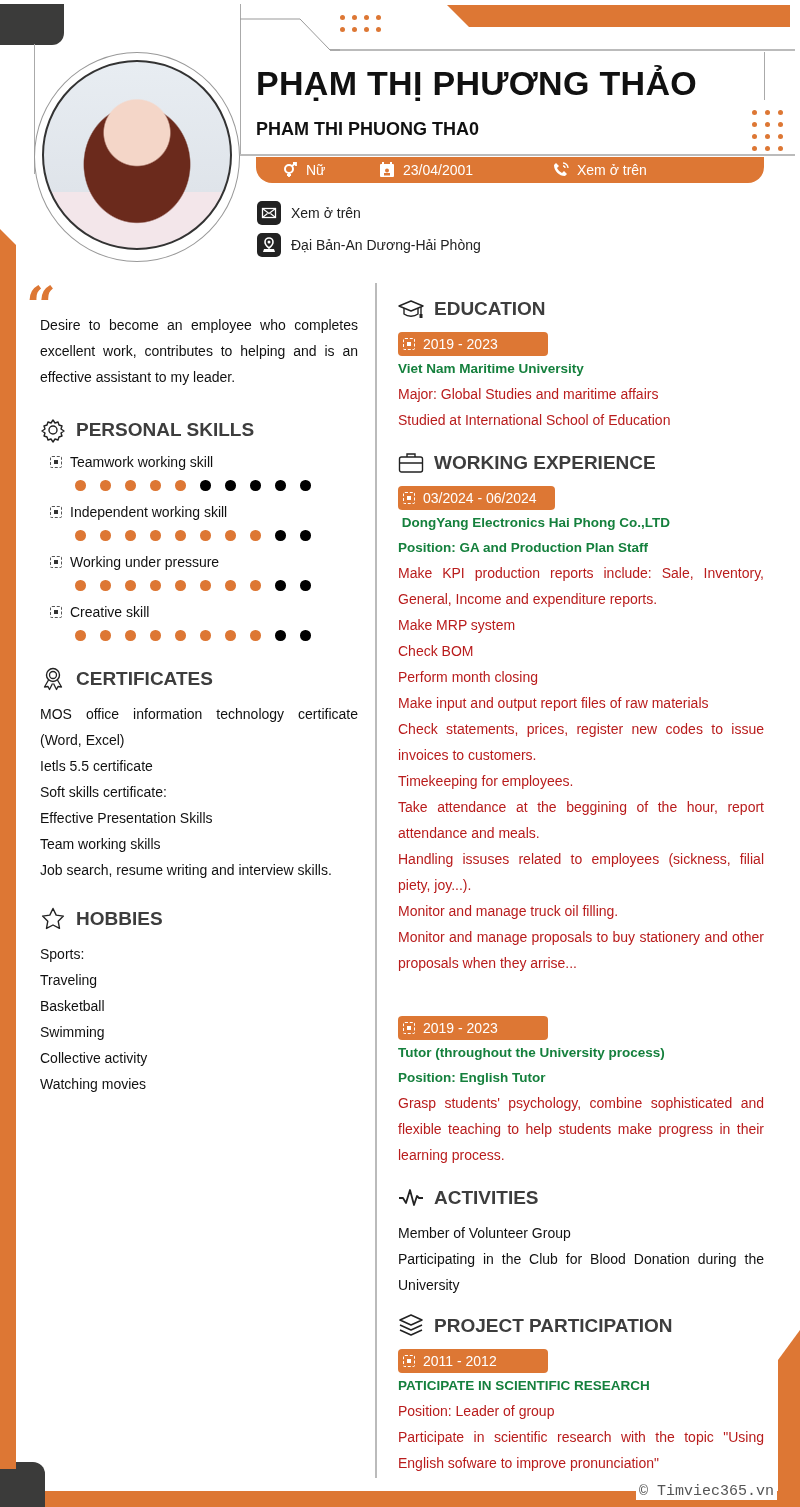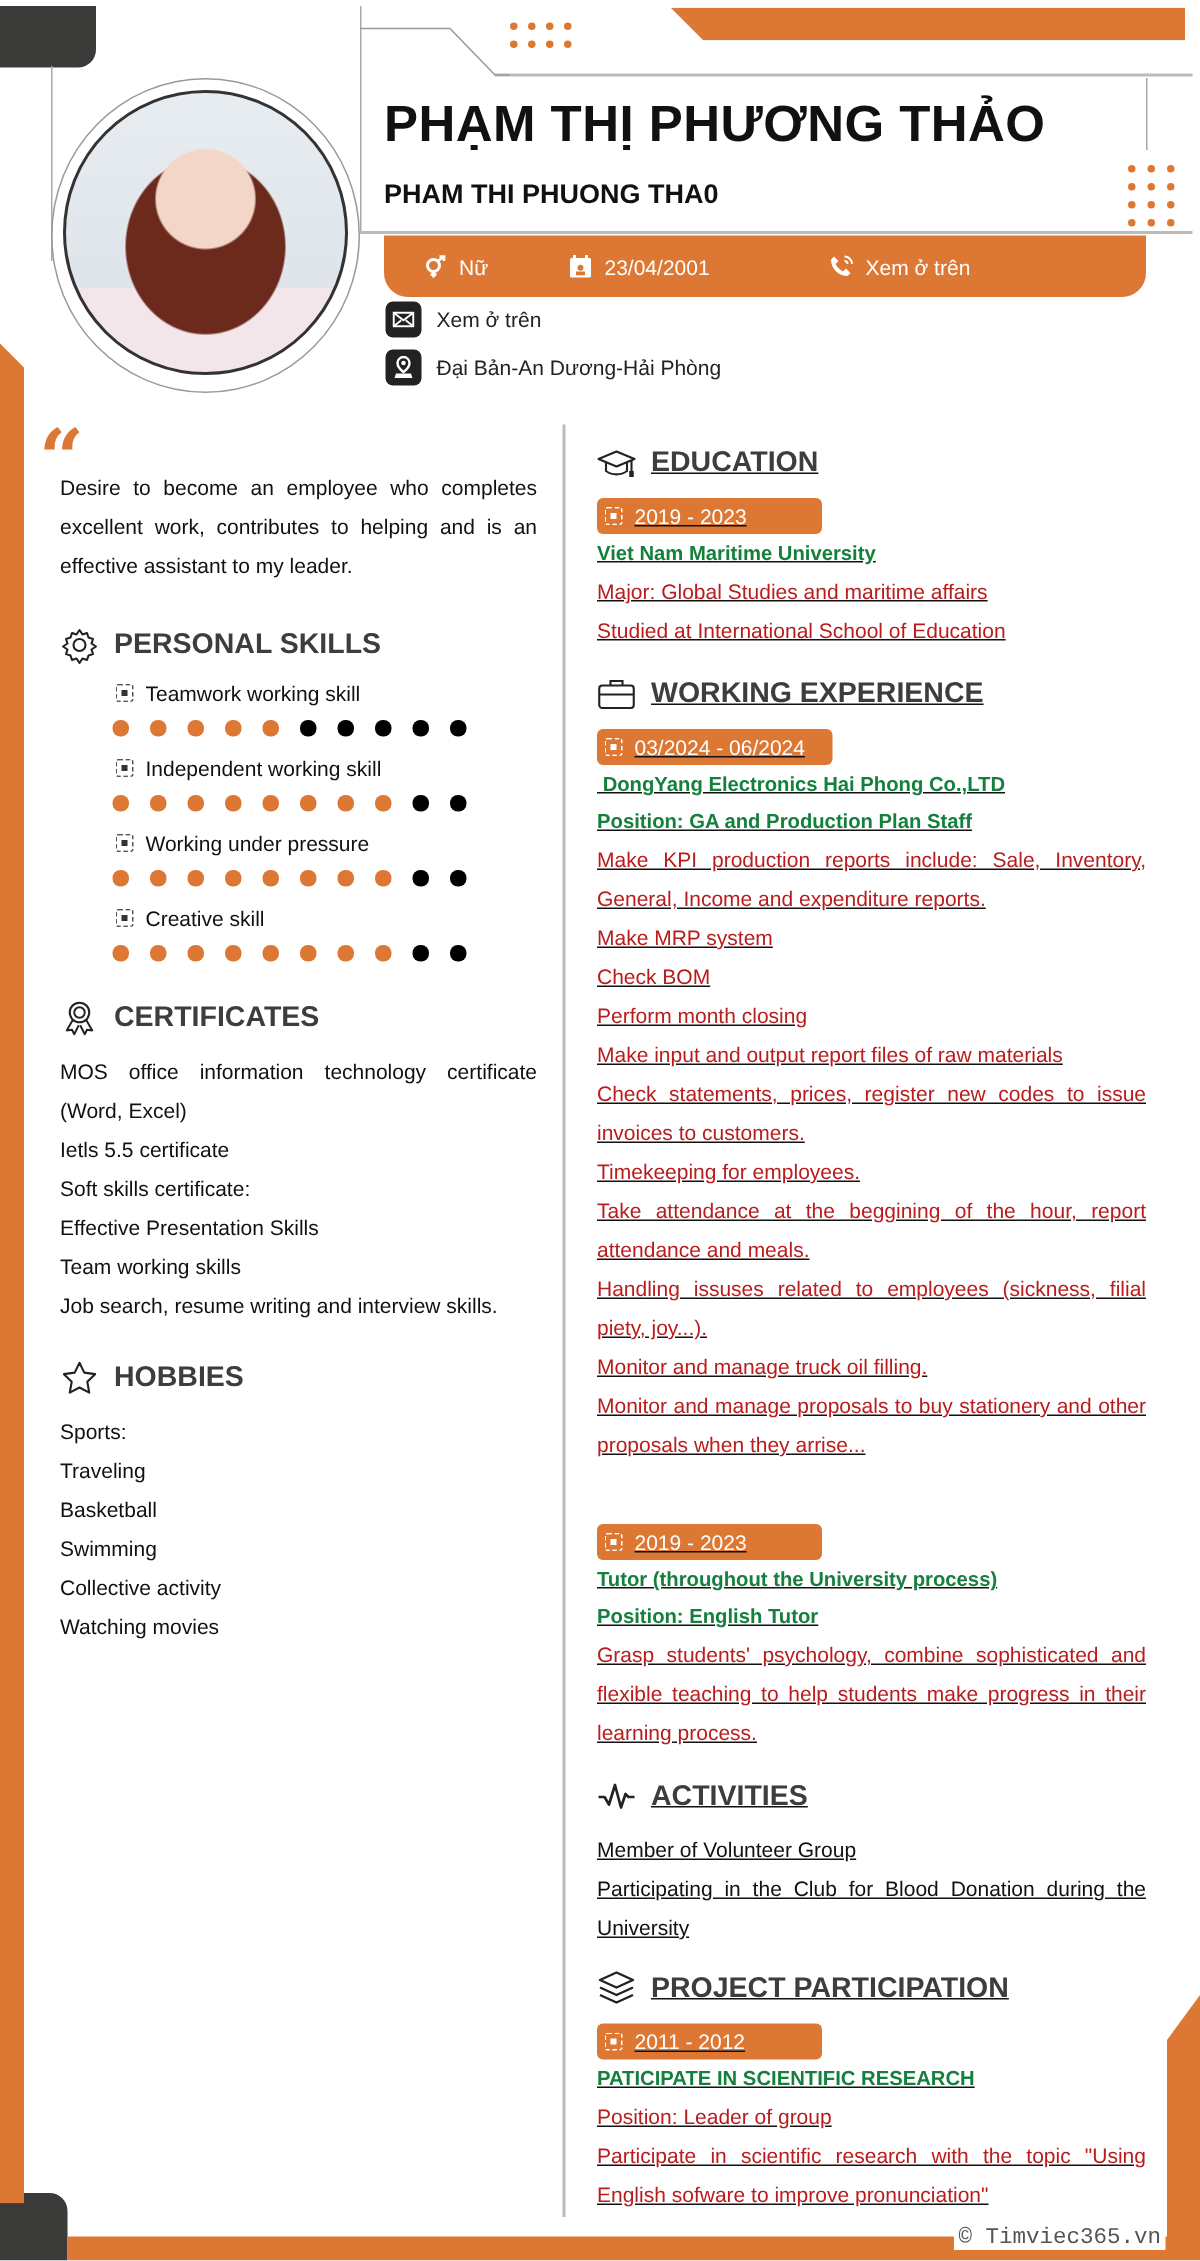--- a/index.html
+++ b/index.html
@@ -33,40 +33,40 @@
   
   .avatar-ring { left: 34px; top: 52px; width: 206px; height: 210px; border-radius: 50%; border: 1px solid #999; }
   .avatar { left: 42px; top: 60px; width: 190px; height: 190px; border-radius: 50%; border: 2px solid #333; overflow: hidden;
             background: radial-gradient(circle at 50% 38%, #f4d6c8 0 22%, transparent 23%),
                         radial-gradient(ellipse at 50% 55%, #6b2a1c 0 40%, transparent 41%),
                         linear-gradient(#e8edf2, #dfe4ea 70%, #f3e6ea 70%); }
 
   
   .name { left: 256px; top: 64px; font-size: 34px; font-weight: bold; color: #111; letter-spacing: 0.3px; }
   .name-ascii { left: 256px; top: 119px; font-size: 18px; font-weight: bold; color: #111; }
-  .info-bar { left: 256px; top: 157px; width: 508px; height: 41px; border-radius: 0 0 16px 16px; display: flex; align-items: center; color: #fff; font-size: 14px; }
+  .info-bar { left: 256px; top: 157px; width: 508px; height: 26px; border-radius: 0 0 16px 16px; display: flex; align-items: center; color: #fff; font-size: 14px; }
   .info-item { position: absolute; display: flex; align-items: center; gap: 8px; }
   .info-item svg { width: 16px; height: 16px; }
   .contact { left: 257px; display: flex; align-items: center; gap: 10px; font-size: 14px; color: #222; }
   .contact .ico { width: 24px; height: 24px; background: #222; border-radius: 5px; display: flex; align-items: center; justify-content: center; }
   .contact .ico svg { width: 16px; height: 16px; }
 
   
   .col-divider { left: 375px; top: 283px; width: 2px; height: 1195px; background: #bbb; }
   .left-col { left: 40px; top: 280px; width: 318px; }
-  .right-col { left: 398px; top: 295px; width: 366px; text-decoration: underline; }
+  .right-col { left: 398px; top: 295px; width: 366px; }
 
   .quote-mark { color: #dd7734; font-size: 52px; font-weight: bold; font-family: "DejaVu Serif", serif; line-height: 1; height: 32px; margin-left: -14px; }
   .objective { font-size: 14px; line-height: 26px; text-align: justify; color: #111; margin-top: 0px; }
 
   .sec-title { display: flex; align-items: center; gap: 10px; font-size: 19px; font-weight: bold; color: #3d3d3d; height: 28px; }
   .sec-title svg { width: 26px; height: 26px; flex: none; }
 
   .skill { margin-left: 10px; }
-  .skill-name { display: flex; align-items: center; gap: 8px; font-size: 14px; height: 20px; margin-left: 27px; }
+  .skill-name { display: flex; align-items: center; gap: 8px; font-size: 14px; height: 20px; }
   .mini-ico { width: 12px; height: 12px; position: relative; flex: none; }
   .mini-ico::before { content: ""; position: absolute; inset: 0; border: 1.5px dashed #555; border-radius: 2px; }
   .mini-ico::after { content: ""; position: absolute; left: 4px; top: 4px; width: 4px; height: 4px; background: #333; }
   .dots-row { display: flex; gap: 14.5px; margin: 8px 0 0 25px; height: 11px; }
   .dots-row span { width: 10.5px; height: 10.5px; border-radius: 50%; display: block; }
   .dot-on { background: #dd7734; }
   .dot-off { background: #000; }
 
   .plain-list p { font-size: 14px; line-height: 26px; color: #111; text-align: justify; }
 

